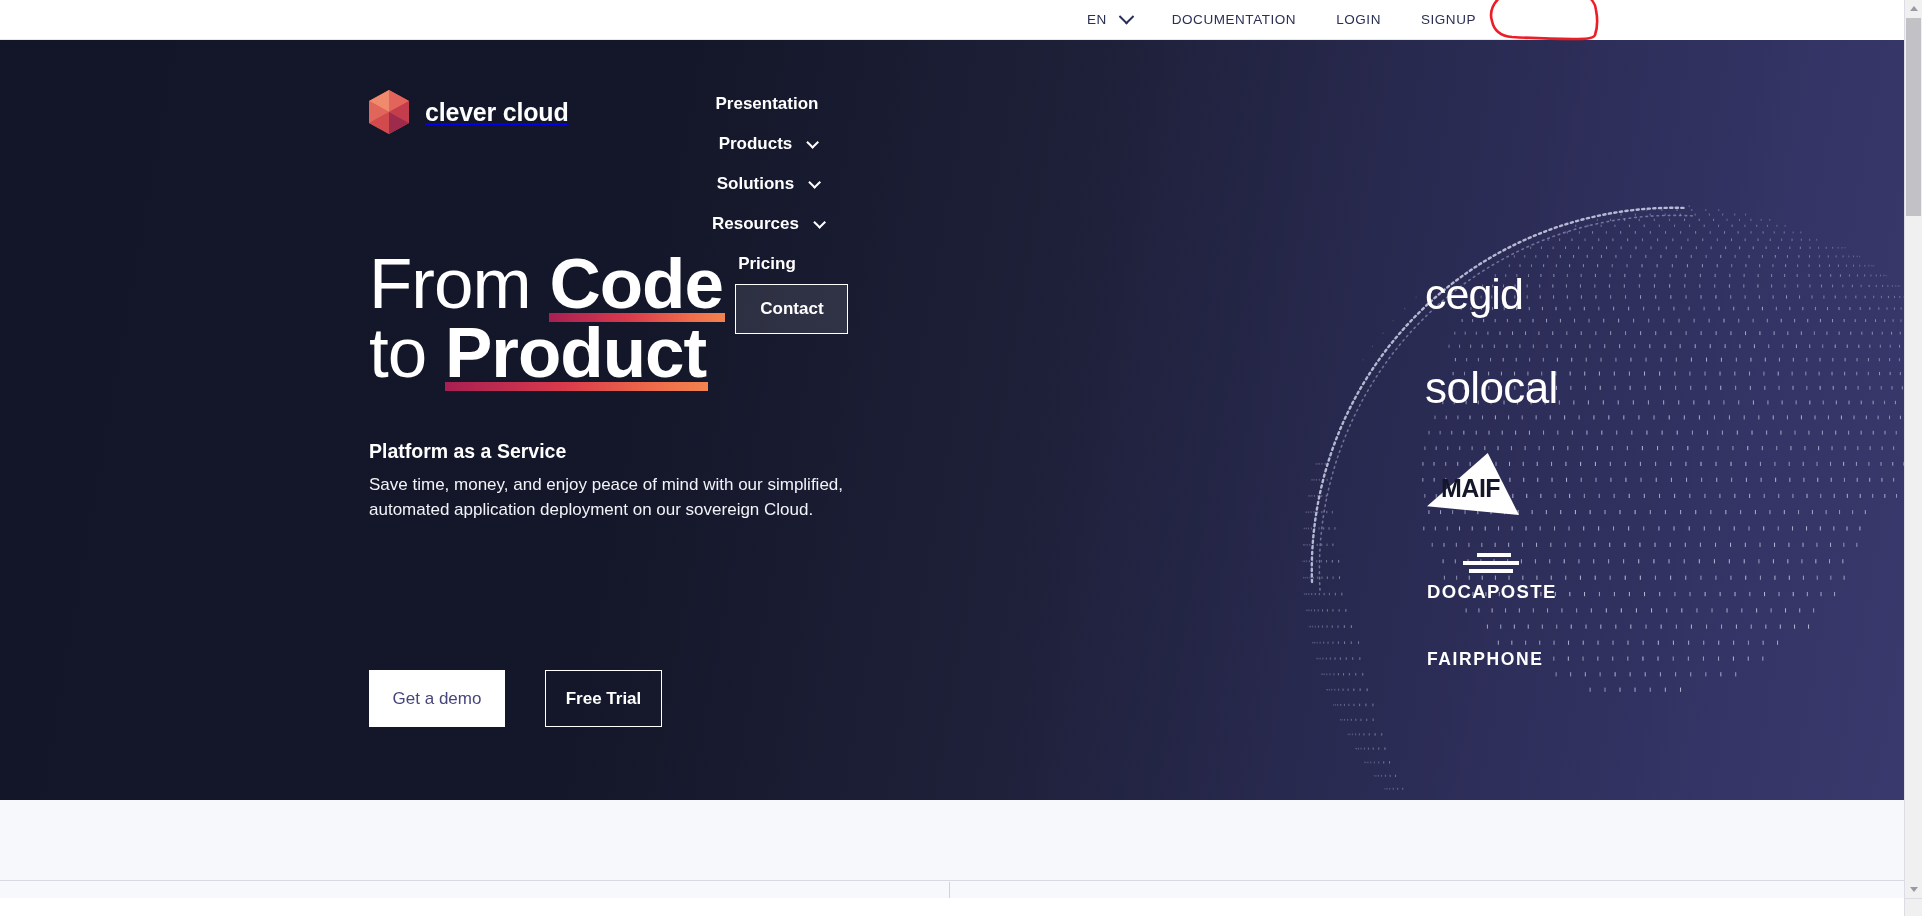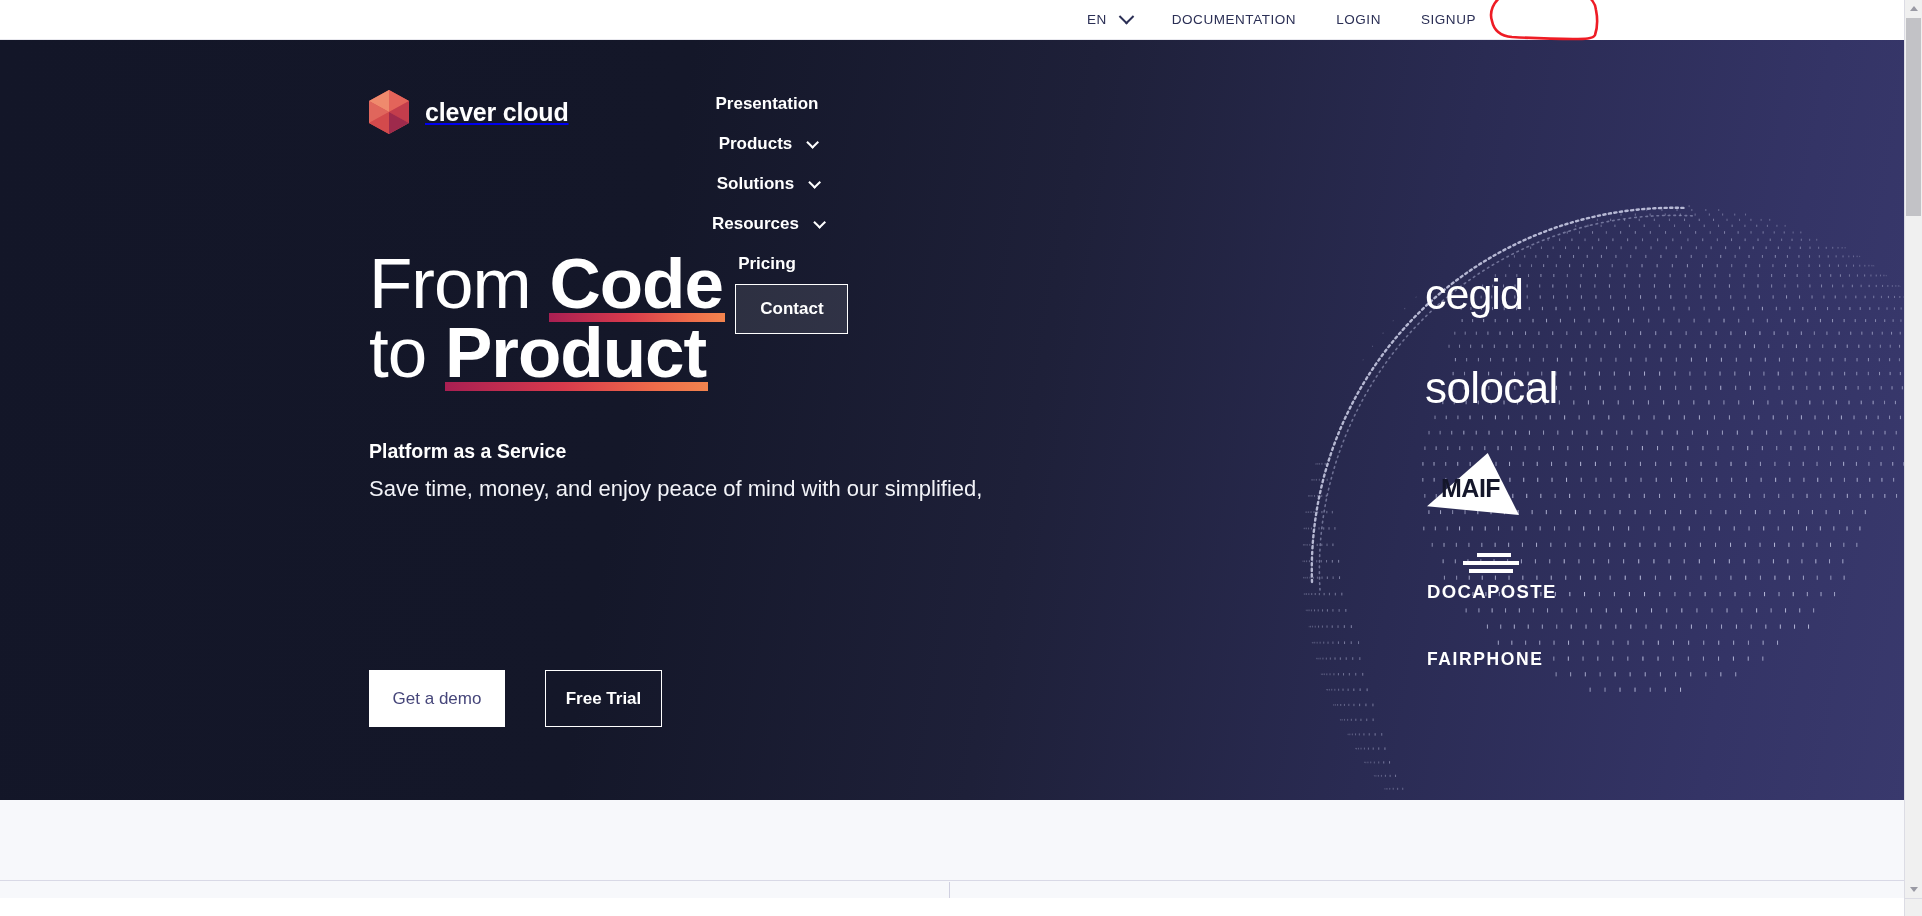--- a/index.html
+++ b/index.html
@@ -115,21 +115,21 @@
     content:""; position:absolute;
     left:0; right:-2px; bottom:-3px; height:9px;
     background:linear-gradient(90deg,#a81f52 0%,#d93a4c 45%,#ef6c4a 80%,#f2844e 100%);
   }
   #tagline {
     margin-top:52px;
     font-size:19.5px; font-weight:700; color:#ffffff;
   }
   #subcopy {
     margin-top:10px;
-    font-size:22px; line-height:1.46; color:#f2f3f8;
+    font-size:17px; line-height:1.46; color:#f2f3f8;
     font-weight:400; max-width:640px;
   }
   #cta-row {
     position:absolute; left:369px; top:630px;
     display:flex; align-items:flex-start; gap:40px;
   }
   #btn-demo {
     display:flex; align-items:center; justify-content:center;
     width:136px; height:57px; background:#ffffff;
     color:#46467a; font-size:17px; font-weight:400;
@@ -1884,20 +1884,21 @@
       </div>
 
       <div id="hero-copy">
         <h1 id="headline">
           <span class="line"><span>From </span><span class="em">Code</span></span>
           <span class="line"><span>to </span><span class="em">Product</span></span>
         </h1>
         <p id="tagline">Platform as a Service</p>
         <p id="subcopy">
           <span>Save time, money, and enjoy peace of mind with our simplified,</span><br>
+          <span>automated application deployment on our sovereign Cloud.</span>
         </p>
       </div>
 
       <div id="cta-row">
         <a id="btn-demo" href="#">Get a demo</a>
         <a id="btn-trial" href="#">Free Trial</a>
       </div>
 
       <div id="clients">
         <div class="client client-cegid">cegid</div>

